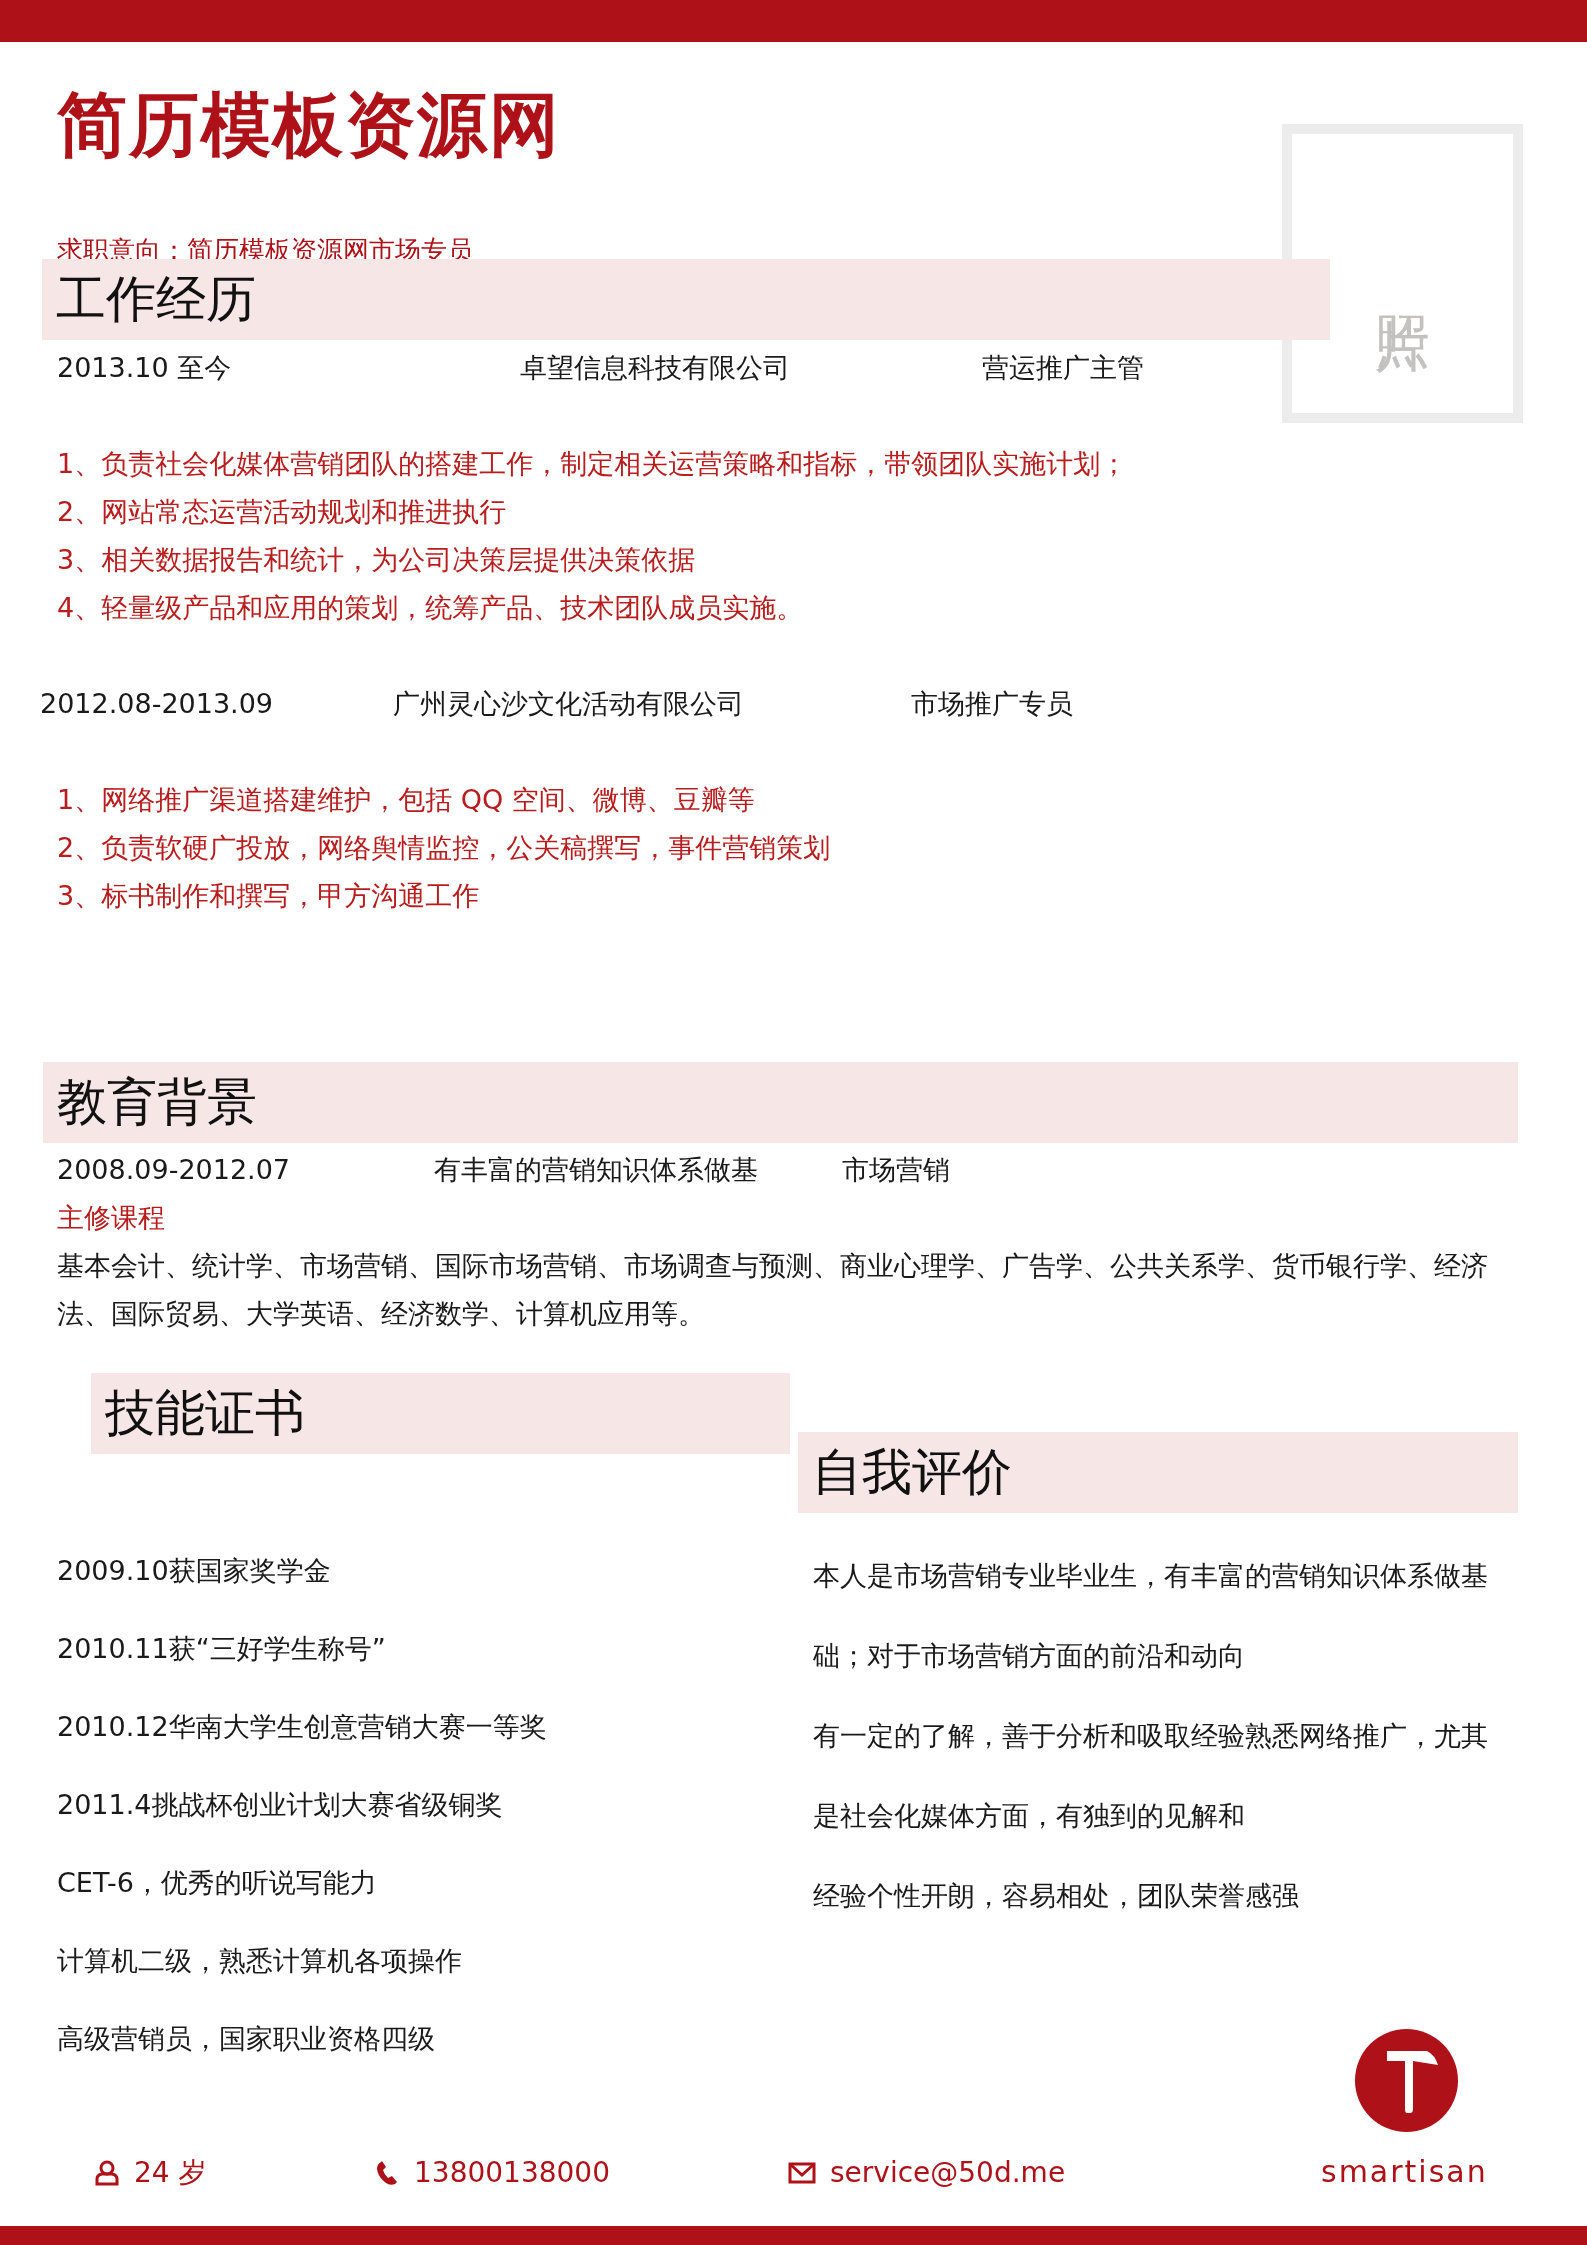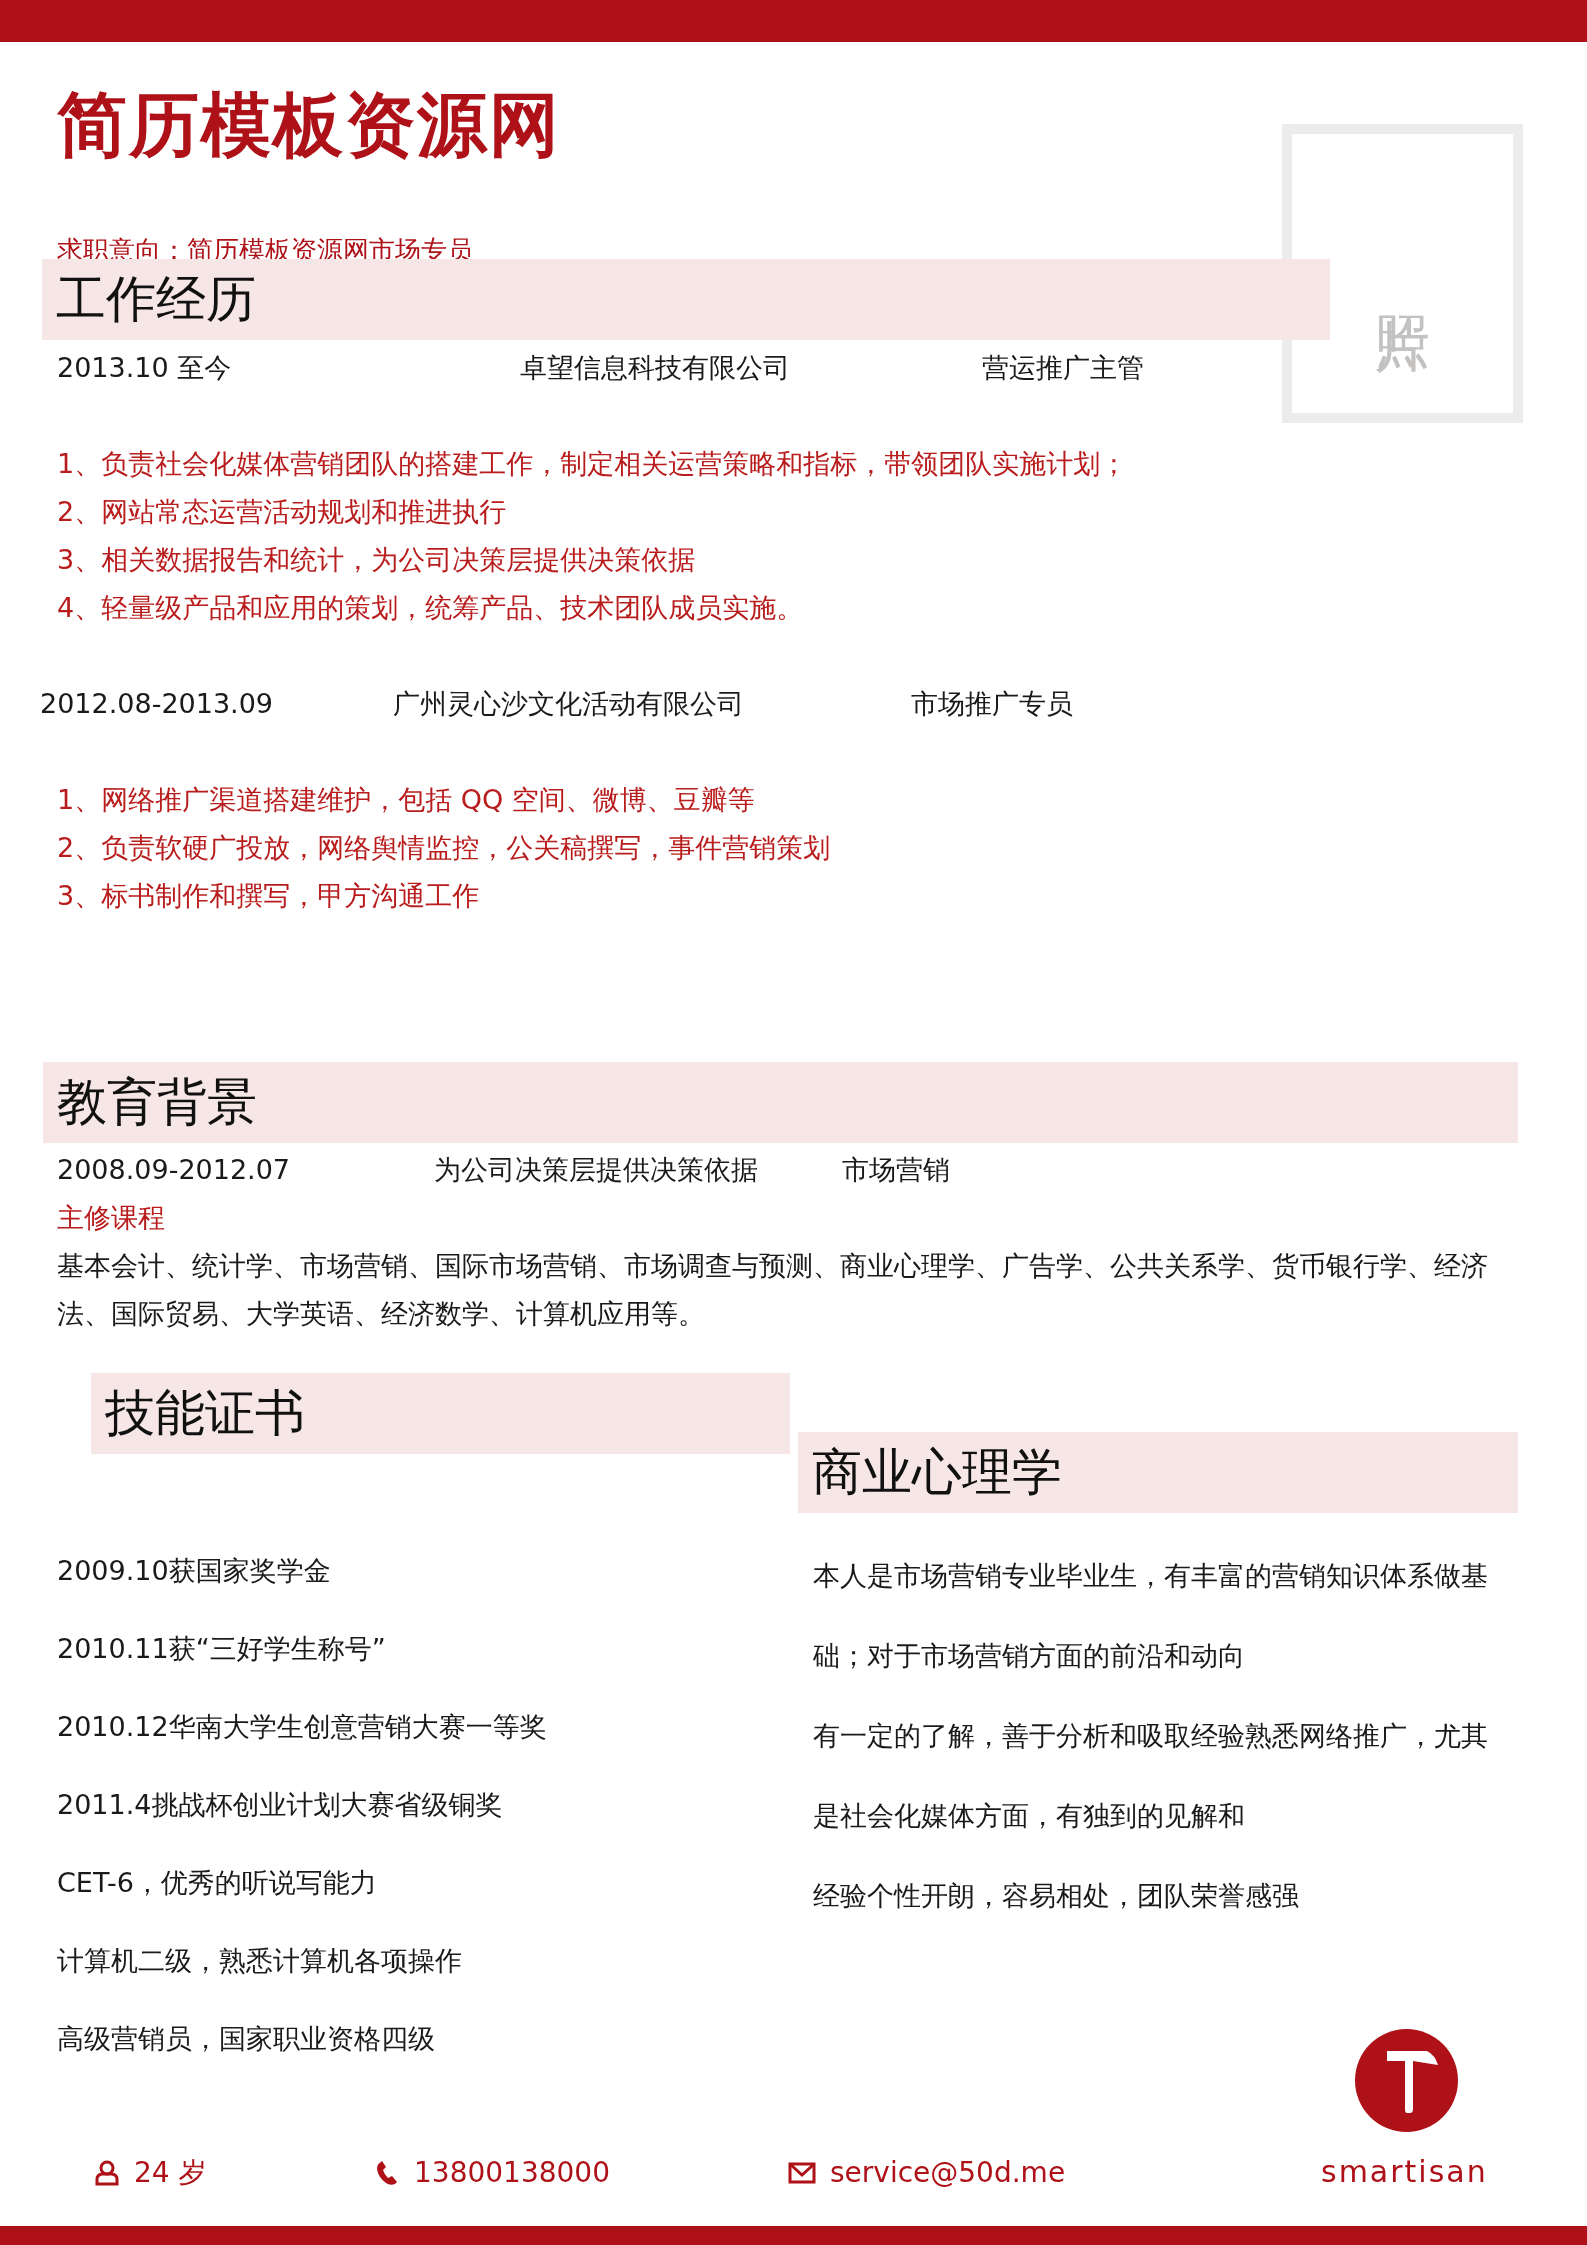--- a/index.html
+++ b/index.html
@@ -76,40 +76,40 @@
 <div class="row3" style="left:911px; top:686px;">市场推广专员</div>
 
 <div class="line" style="top:782px;">1、网络推广渠道搭建维护，包括 QQ 空间、微博、豆瓣等</div>
 <div class="line" style="top:830px;">2、负责软硬广投放，网络舆情监控，公关稿撰写，事件营销策划</div>
 <div class="line" style="top:878px;">3、标书制作和撰写，甲方沟通工作</div>
 
 <div class="sec-head" style="left:43px; top:1062px; width:1475px;">
   <span>教育背景</span>
 </div>
 <div class="row3" style="left:57px; top:1152px;">2008.09-2012.07</div>
-<div class="row3" style="left:434px; top:1152px;">为公司决策层提供决策依据</div>
+<div class="row3" style="left:434px; top:1152px;">有丰富的营销知识体系做基</div>
 <div class="row3" style="left:842px; top:1152px;">市场营销</div>
 <div class="line" style="top:1200px;">主修课程</div>
 <div class="para" style="left:57px; top:1242px; width:1460px;">基本会计、统计学、市场营销、国际市场营销、市场调查与预测、商业心理学、广告学、公共关系学、货币银行学、经济法、国际贸易、大学英语、经济数学、计算机应用等。</div>
 
 <div class="sec-head" style="left:43px; top:1373px; width:699px;margin-left:48px;">
   <span>技能证书</span>
 </div>
 <div class="list-block" style="position:absolute; left:57px; top:1516px;">
   <div>2009.10获国家奖学金</div>
   <div>2010.11获“三好学生称号”</div>
   <div>2010.12华南大学生创意营销大赛一等奖</div>
   <div>2011.4挑战杯创业计划大赛省级铜奖</div>
   <div>CET-6，优秀的听说写能力</div>
   <div>计算机二级，熟悉计算机各项操作</div>
   <div>高级营销员，国家职业资格四级</div>
 </div>
 
 <div class="sec-head" style="left:798px; top:1432px; width:720px;">
-  <span>商业心理学</span>
+  <span>自我评价</span>
 </div>
 <div class="list-block" style="position:absolute; left:813px; top:1520px;">
   <div style="line-height:48px;">本人是市场营销专业毕业生，有丰富的营销知识体系做基</div>
   <div style="line-height:48px;">础；对于市场营销方面的前沿和动向</div>
   <div style="line-height:48px;">有一定的了解，善于分析和吸取经验熟悉网络推广，尤其</div>
   <div style="line-height:48px;">是社会化媒体方面，有独到的见解和</div>
   <div style="line-height:48px;">经验个性开朗，容易相处，团队荣誉感强</div>
 </div>
 
 <div class="contact" style="left:94px;">

